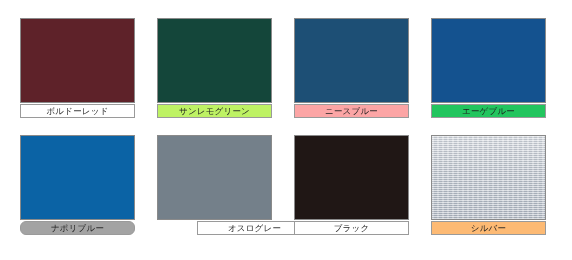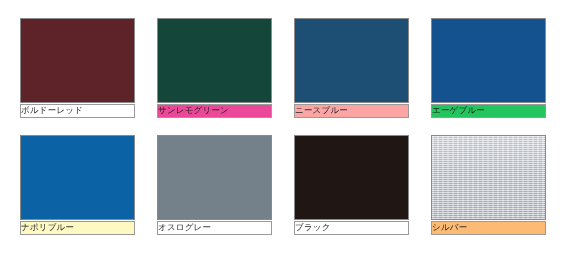--- a/index.html
+++ b/index.html
@@ -40,54 +40,53 @@
   }
   .swatch-label {
     width: 113px;
     height: 12px;
     margin-top: 1px;
     border: 1px solid #9a9a9a;
     background: #ffffff;
     color: #1d1d1d;
     font-size: 8.5px;
     line-height: 12px;
-    text-align: left;
+    text-align: center;
     letter-spacing: 0.2px;
     white-space: nowrap;
     overflow: hidden;
-    font-family: Liberation Mono, monospace;
   }
 </style>
 </head>
 <body style="background: rgb(255, 255, 255);">
 
 <div id="swatch-grid">
     <div class="swatch-cell">
       <div class="swatch-color" style="background: rgb(94, 34, 41); border-color: rgb(138, 138, 138);"></div>
       <div class="swatch-label" style="border-color: rgb(154, 154, 154); background: rgb(255, 255, 255); color: rgb(29, 29, 29);">ボルドーレッド</div>
     </div>
     <div class="swatch-cell">
       <div class="swatch-color" style="background: rgb(20, 70, 58); border-color: rgb(138, 138, 138);"></div>
-      <div class="swatch-label" style="border-color: rgb(154, 154, 154); background: #ec4899; color: rgb(29, 29, 29);">サンレモグリーン</div>
+      <div class="swatch-label" style="border-color: rgb(154, 154, 154); background: #bef264; color: rgb(29, 29, 29);">サンレモグリーン</div>
     </div>
     <div class="swatch-cell">
       <div class="swatch-color" style="background: rgb(29, 79, 117); border-color: rgb(138, 138, 138);"></div>
       <div class="swatch-label" style="border-color: rgb(154, 154, 154); background: #fca5a5; color: rgb(29, 29, 29);">ニースブルー</div>
     </div>
     <div class="swatch-cell">
       <div class="swatch-color" style="background: rgb(20, 82, 143); border-color: rgb(138, 138, 138);"></div>
       <div class="swatch-label" style="border-color: rgb(154, 154, 154); background: #22c55e; color: rgb(29, 29, 29);">エーゲブルー</div>
     </div>
     <div class="swatch-cell">
       <div class="swatch-color" style="background: rgb(11, 99, 165); border-color: rgb(138, 138, 138);"></div>
-      <div class="swatch-label" style="border-color: rgb(154, 154, 154); background: #fef9c3; color: rgb(29, 29, 29);">ナポリブルー</div>
+      <div class="swatch-label" style="border-color: rgb(154, 154, 154); background: #a3a3a3; color: rgb(29, 29, 29); border-radius: 6px;">ナポリブルー</div>
     </div>
     <div class="swatch-cell">
       <div class="swatch-color" style="background: rgb(116, 128, 138); border-color: rgb(138, 138, 138);"></div>
-      <div class="swatch-label" style="border-color: rgb(154, 154, 154); background: rgb(255, 255, 255); color: rgb(29, 29, 29);">オスログレー</div>
+      <div class="swatch-label" style="border-color: rgb(154, 154, 154); background: rgb(255, 255, 255); color: rgb(29, 29, 29); margin-left: 40px;">オスログレー</div>
     </div>
     <div class="swatch-cell">
       <div class="swatch-color" style="background: rgb(32, 23, 21); border-color: rgb(138, 138, 138);"></div>
       <div class="swatch-label" style="border-color: rgb(154, 154, 154); background: rgb(255, 255, 255); color: rgb(29, 29, 29);">ブラック</div>
     </div>
     <div class="swatch-cell">
       <div class="swatch-color" style="background: rgb(185, 192, 202); border-color: rgb(138, 138, 138);">
         <div class="sheen" style="background: repeating-linear-gradient(0deg, rgba(255, 255, 255, 0.55) 0px, rgba(255, 255, 255, 0.55) 1px, rgba(0, 0, 0, 0.04) 1px, rgba(0, 0, 0, 0.04) 2px), repeating-linear-gradient(90deg, rgba(255, 255, 255, 0.18) 0px, rgba(255, 255, 255, 0.18) 2px, rgba(120, 132, 146, 0.16) 2px, rgba(120, 132, 146, 0.16) 5px), linear-gradient(rgba(255, 255, 255, 0.38) 0%, rgba(255, 255, 255, 0.05) 45%, rgba(140, 150, 162, 0.18) 100%);"></div>
       </div>
       <div class="swatch-label" style="border-color: rgb(154, 154, 154); background: #fdba74; color: rgb(29, 29, 29);">シルバー</div>

